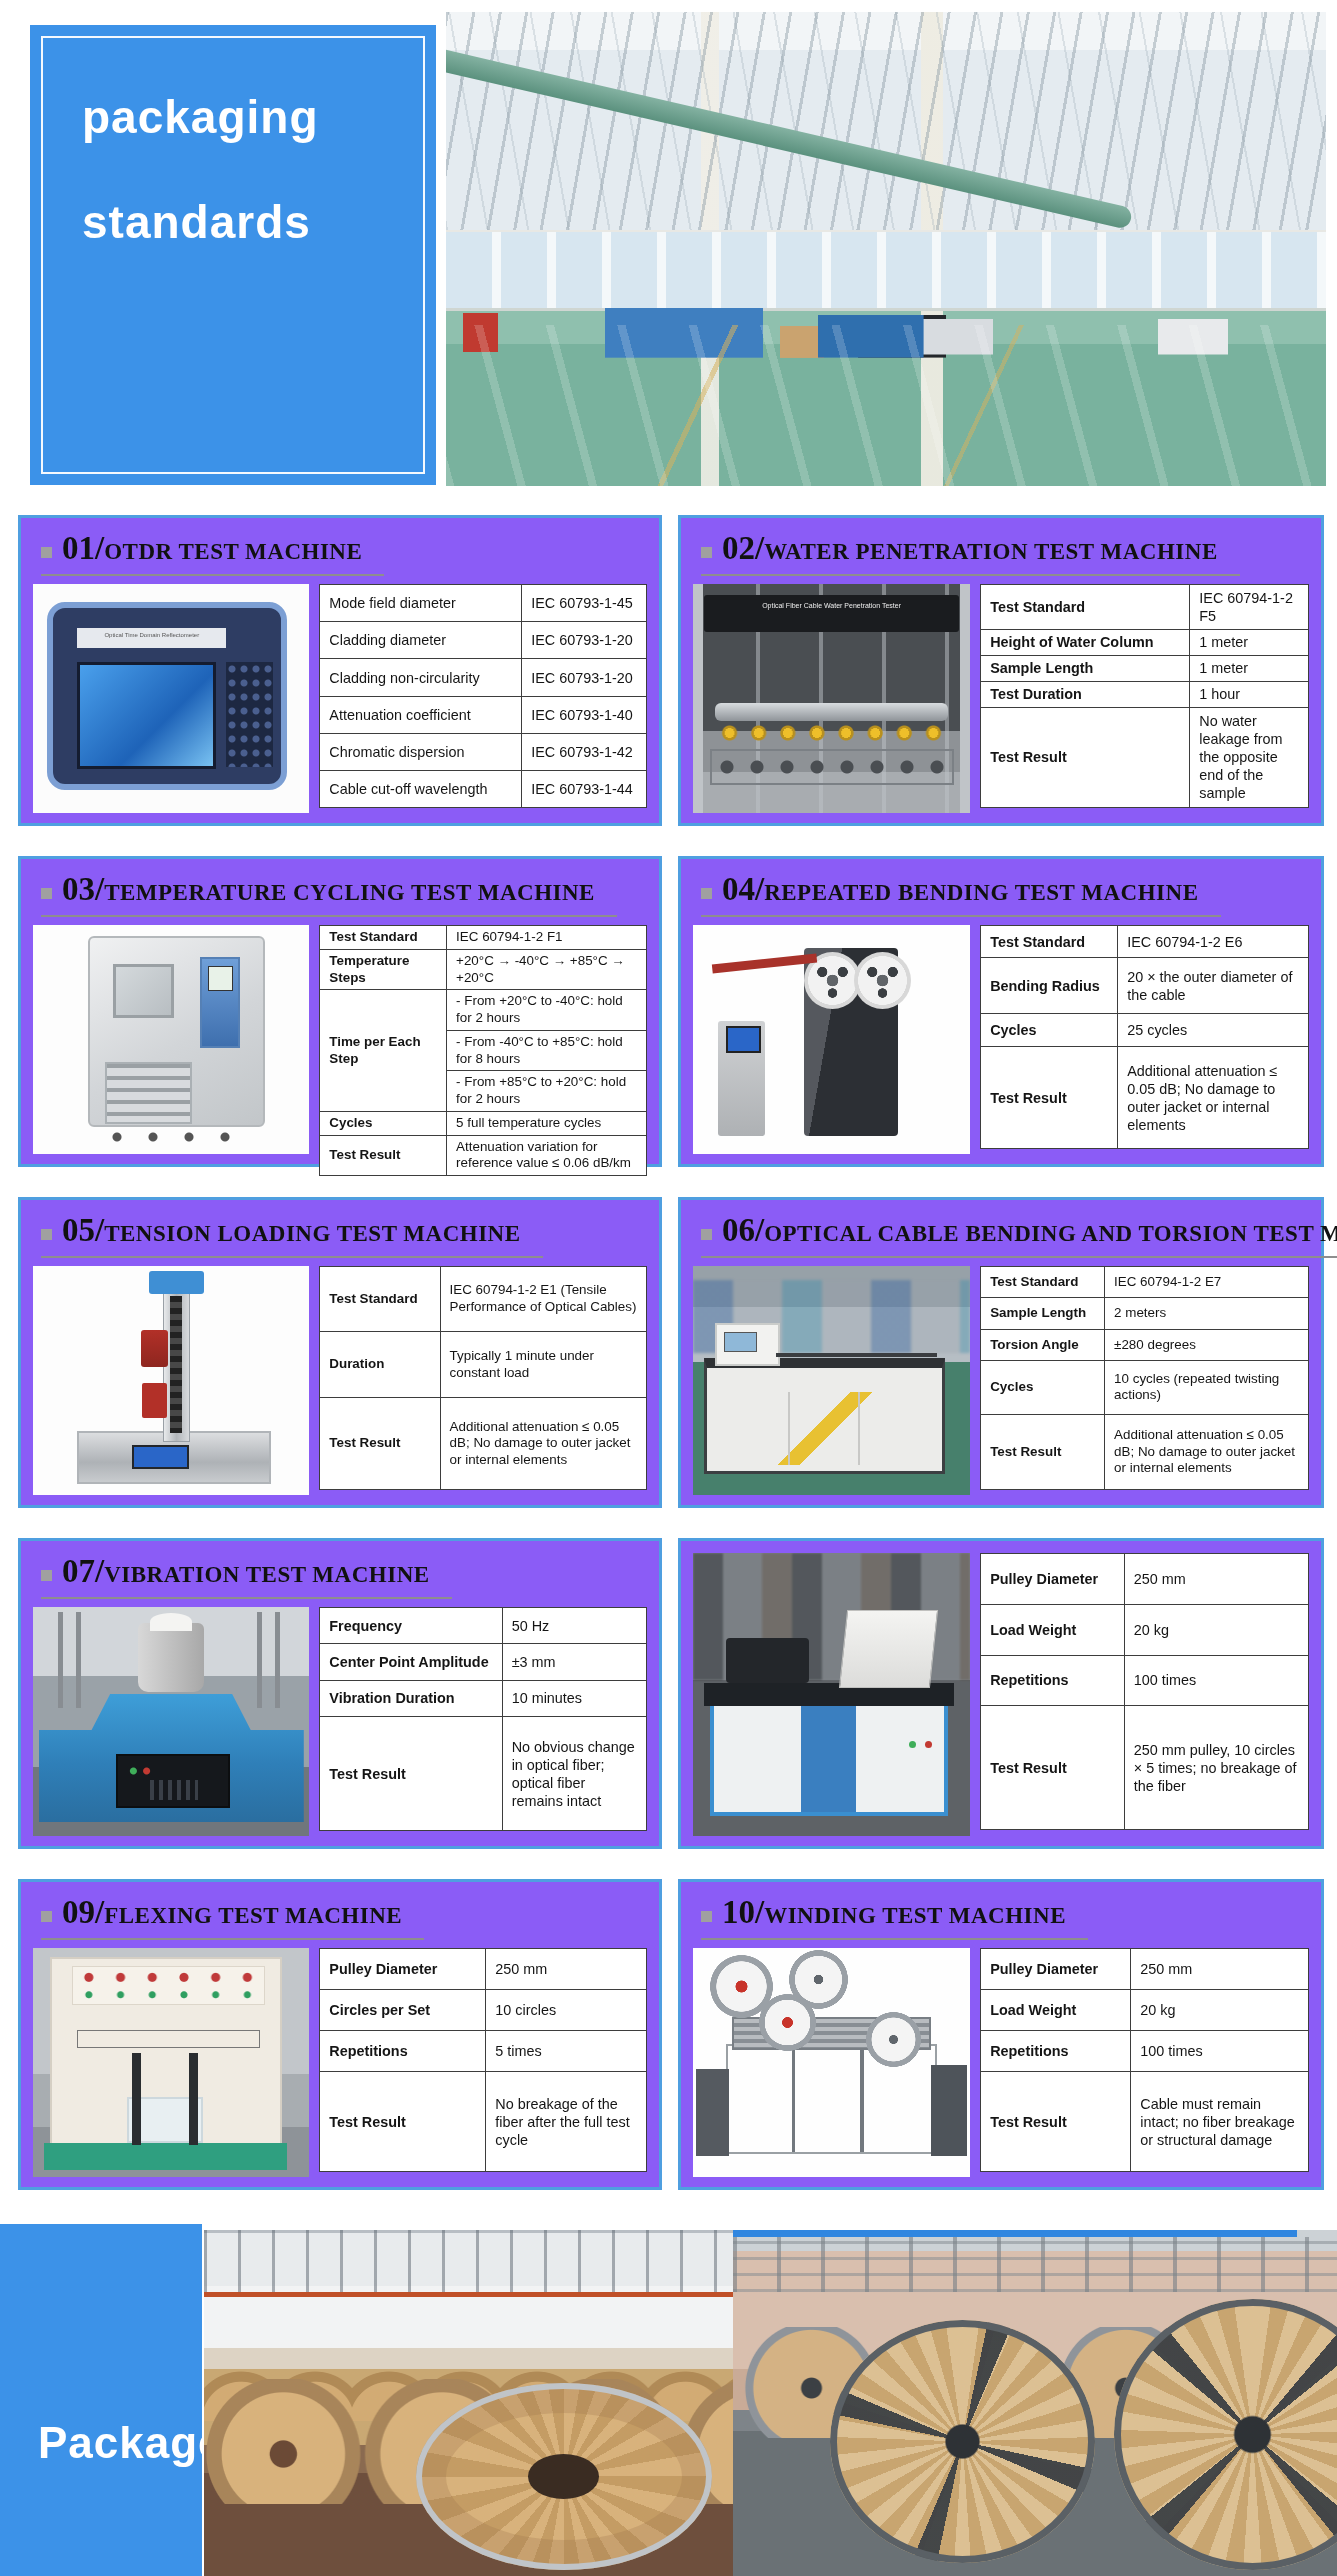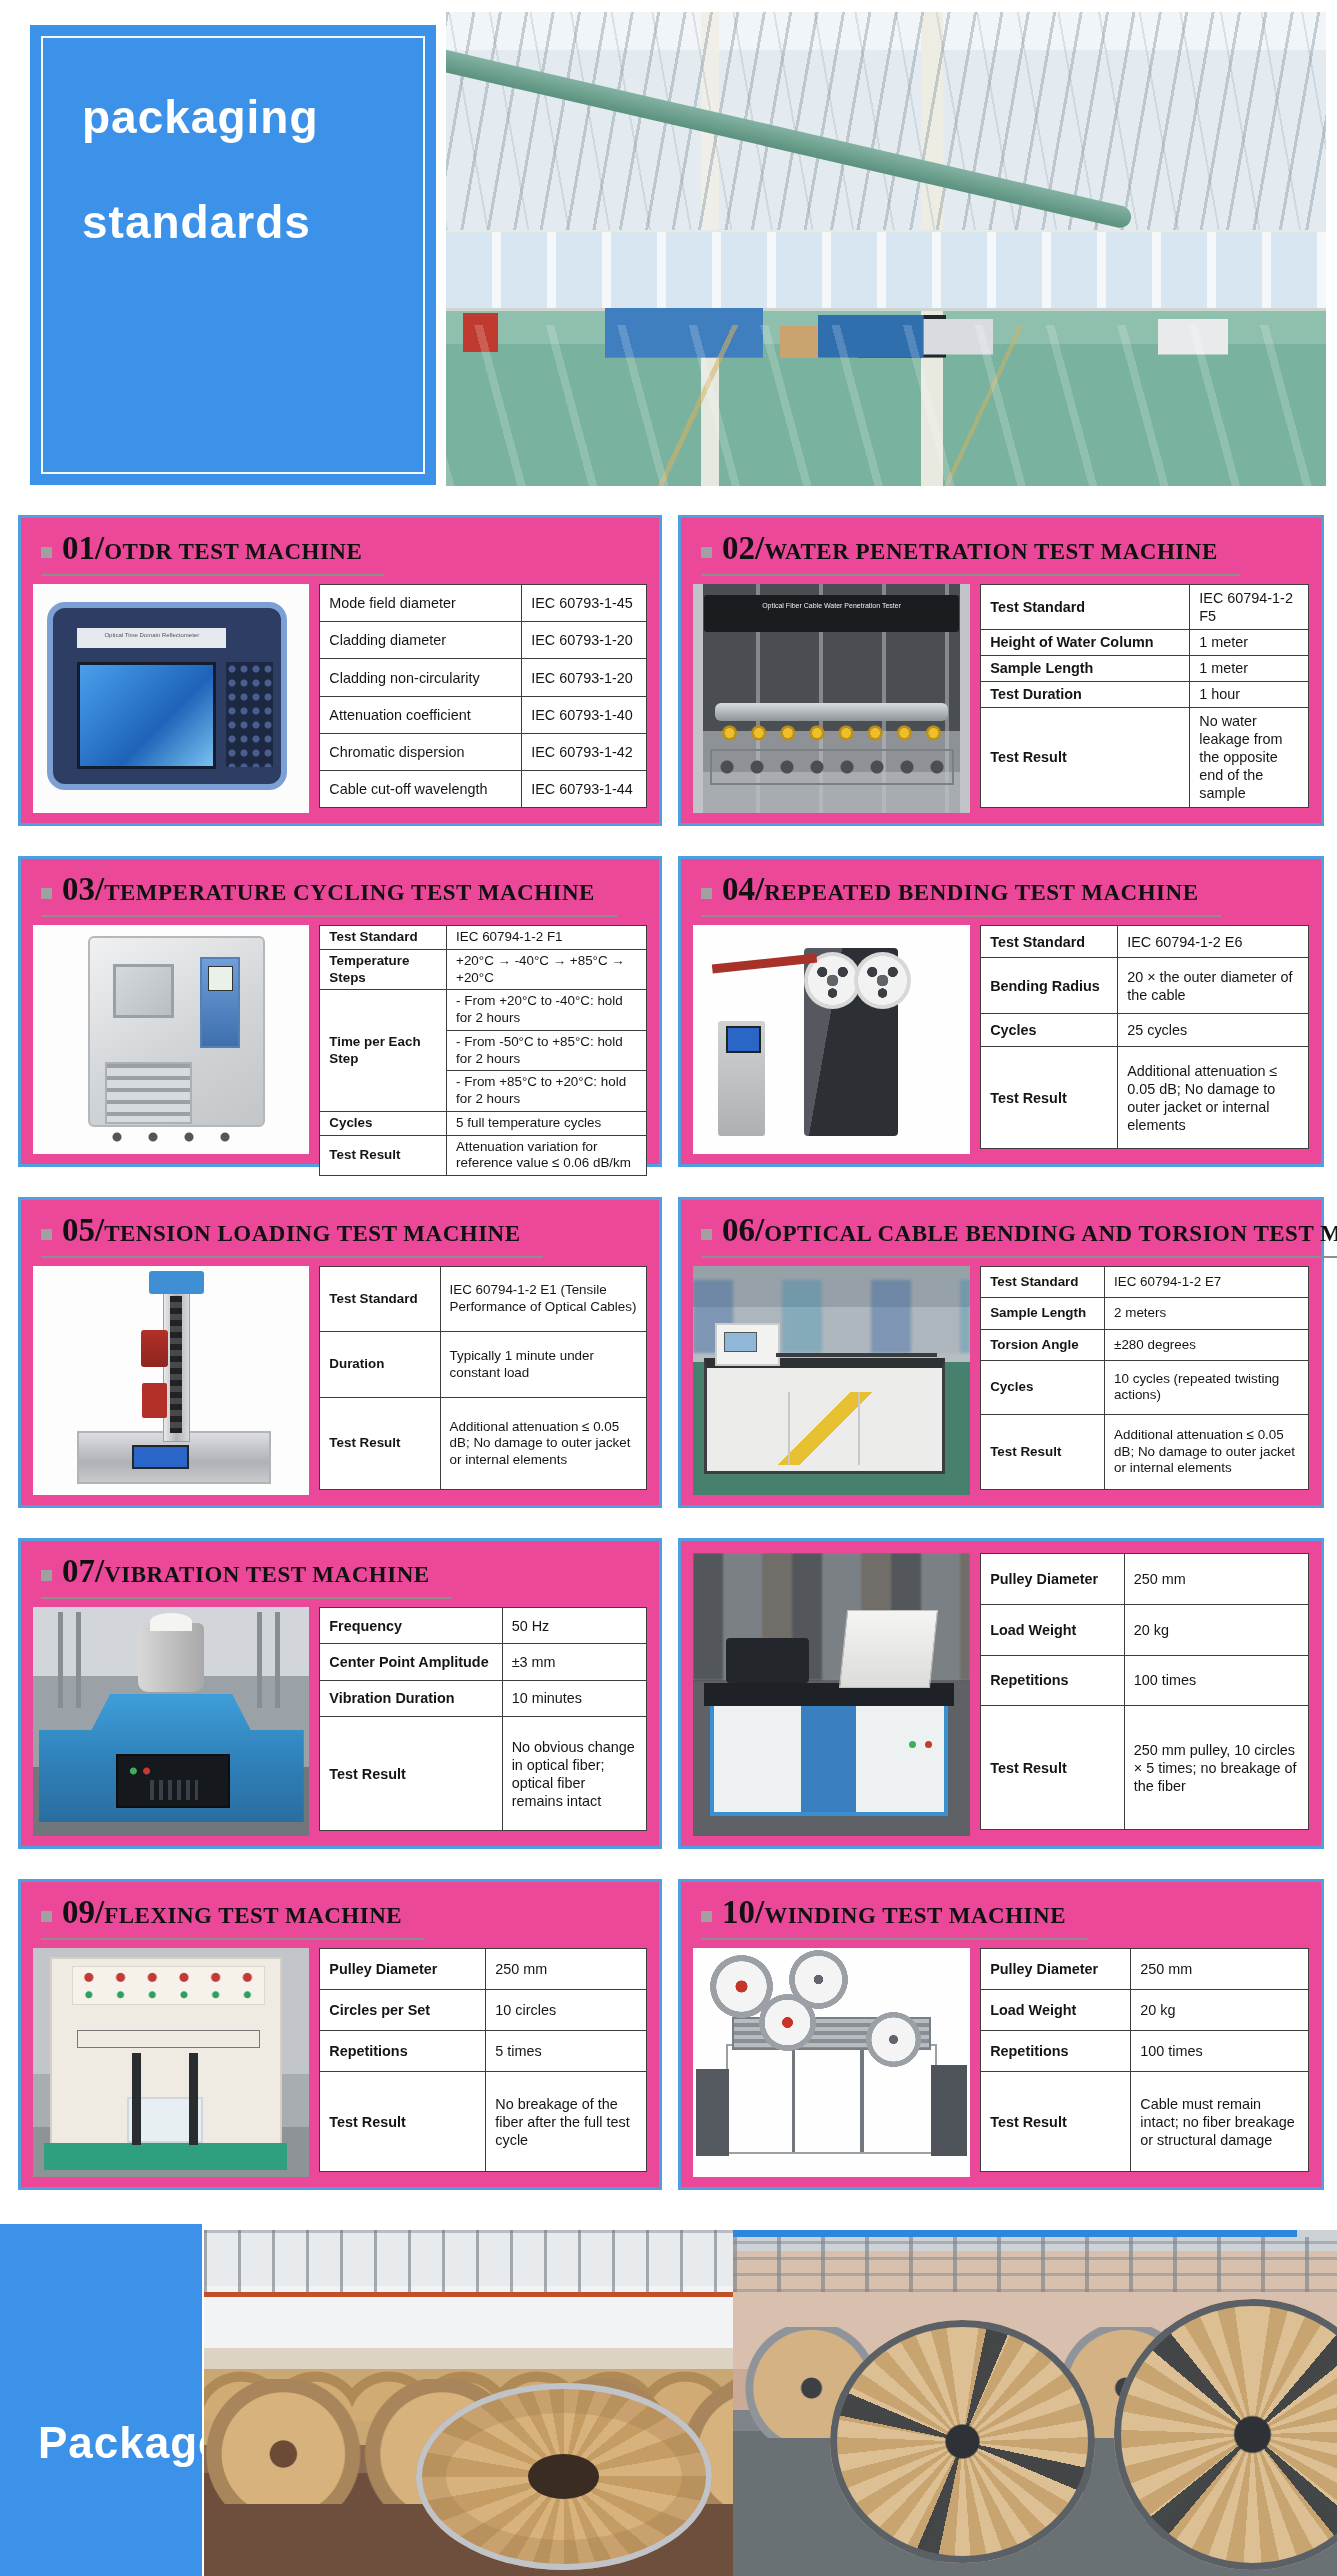--- a/index.html
+++ b/index.html
@@ -32,21 +32,21 @@
     background-position:22% 100%,48% 100%,58% 90%,2% 80%,40% 100%,52% 100%,88% 90%;}
   .illus-factory::before{content:"";position:absolute;inset:0;
     background:linear-gradient(90deg,transparent 0 54%,rgba(238,236,226,.95) 54% 56.5%,transparent 56.5%),
                linear-gradient(90deg,transparent 0 29%,rgba(240,238,230,.9) 29% 31%,transparent 31%);}
   .illus-factory::after{content:"";position:absolute;left:0;right:0;bottom:0;height:34%;
     background:repeating-linear-gradient(75deg,rgba(255,255,255,.18) 0 8px,transparent 8px 69px),
                linear-gradient(115deg,transparent 0 30%,rgba(214,178,94,.55) 30% 30.6%,transparent 30.6% 60%,rgba(214,178,94,.5) 60% 60.5%,transparent 60.5%);}
 
   
   .cards{display:grid;grid-template-columns:644px 646px;column-gap:16px;row-gap:30px;padding:20px 14px 0 18px;}
-  .card{position:relative;height:311px;box-sizing:border-box;border:3px solid var(--border-blue);background:#ec4899;padding:8px 12px 10px 12px;display:flex;flex-direction:column;}
+  .card{position:relative;height:311px;box-sizing:border-box;border:3px solid var(--border-blue);background:#8b5cf6;padding:8px 12px 10px 12px;display:flex;flex-direction:column;}
   .card-head{margin:4px 0 4px 8px;white-space:nowrap;}
   .head-text{display:inline-block;border-bottom:2px solid #8e8e8e;padding:0 22px 7px 0;font-family:"Liberation Serif",serif;}
   .bullet{display:inline-block;width:11px;height:11px;background:#a0a0a0;margin:0 10px 5px 0;vertical-align:middle;}
   .num,.slash{font-size:33px;font-weight:700;color:#111;}
   .title{font-size:23px;font-weight:700;letter-spacing:0.5px;color:#111;}
   .card-body{flex:1;display:flex;gap:10px;min-height:0;margin-top:4px;}
   .illus{position:relative;flex:0 0 45%;overflow:hidden;background:#fff;}
   .tablewrap{flex:1;display:flex;}
   .spec{border-collapse:collapse;width:100%;height:98%;background:#fff;font-size:14.4px;line-height:1.25;table-layout:fixed;}
   .spec td{border:1.6px solid #3d3d3d;padding:3px 9px;vertical-align:middle;word-wrap:break-word;}
@@ -325,21 +325,21 @@
                 </tr>
                 <tr>
                   <td class="l" rowspan="1">Temperature Steps</td>
                   <td class="v">+20°C → -40°C → +85°C → +20°C</td>
                 </tr>
                 <tr>
                   <td class="l" rowspan="3">Time per Each Step</td>
                   <td class="v">- From +20°C to -40°C: hold for 2 hours</td>
                 </tr>
                 <tr>
-                  <td class="v">- From -50°C to +85°C: hold for 2 hours</td>
+                  <td class="v">- From -40°C to +85°C: hold for 8 hours</td>
                 </tr>
                 <tr>
                   <td class="v">- From +85°C to +20°C: hold for 2 hours</td>
                 </tr>
                 <tr>
                   <td class="l" rowspan="1">Cycles</td>
                   <td class="v">5 full temperature cycles</td>
                 </tr>
                 <tr>
                   <td class="l" rowspan="1">Test Result</td>

